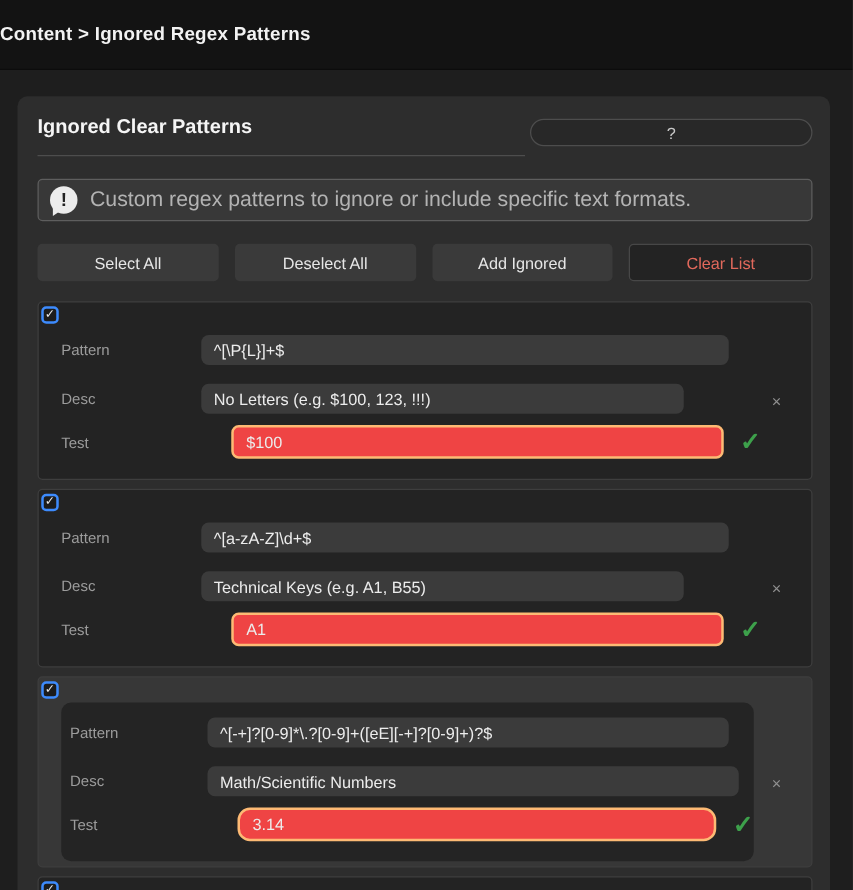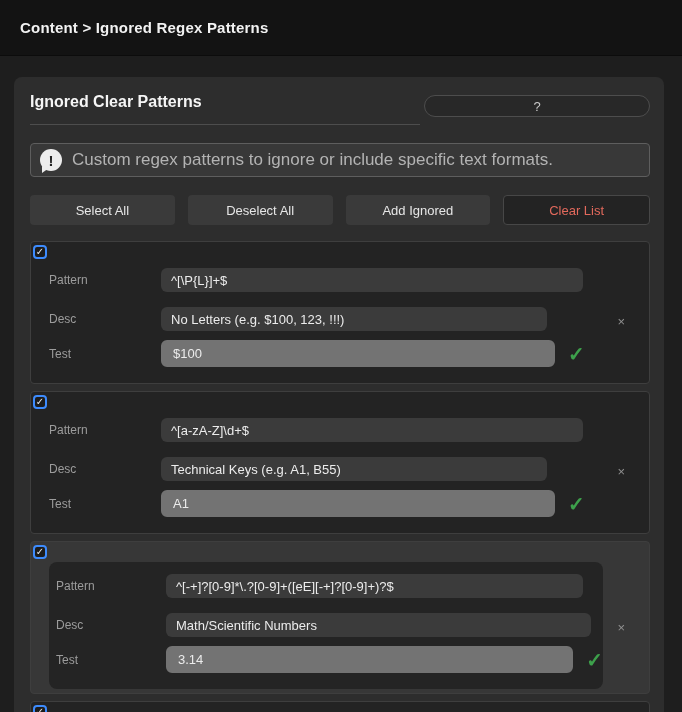--- a/index.html
+++ b/index.html
@@ -5,21 +5,21 @@
   * { margin:0; padding:0; box-sizing:border-box; }
   html,body { width:682px; height:712px; overflow:hidden; }
   body {
     background:#1e1e1e;
     font-family:"Liberation Sans", sans-serif;
     color:#e8e8e8;
   }
   
   .topbar {
     height:56px; background:#131313;
-    display:flex; align-items:center; padding-left:20px;
+    display:flex; align-items:center; 
     border-bottom:1px solid #0c0c0c;
   }
   .topbar .crumb { font-size:15px; font-weight:bold; color:#f2f2f2; letter-spacing:.2px; }
 
   
   .panel {
     margin:21px 18px 0 14px;
     background:#2d2d2d;
     border-radius:8px;
     padding:16px 14px 0 16px;
@@ -93,23 +93,23 @@
   .tinput {
     height:24px; background:#3b3b3b; border:none; border-radius:6px;
     color:#ececec; font-size:13px; padding:0 10px;
     font-family:"Liberation Sans", sans-serif; outline:none;
   }
   .w-pattern { width:422px; }
   .w-desc { width:386px; }
   .w-test { width:394px; }
   .inner-box .w-pattern { width:417px; }
   .inner-box .w-desc { width:425px; }
-  .inner-box .w-test { width:417px; }
+  .inner-box .w-test { width:417px;border-radius:10px; }
   .tinput.test {
-    background:#737373; border:2px solid #737373; height:27px;
+    background:#ef4444; border:2px solid #fdba74; height:27px;margin-left:24px;
   }
   .match-check {
     margin-left:13px; color:#3da04b; font-size:20px; font-weight:bold; line-height:20px;
   }
   .remove-x {
     position:absolute; right:24px; top:56%; transform:translateY(-50%);
     color:#909090; font-size:13px; cursor:pointer; line-height:13px;
   }
 </style>
 </head>

